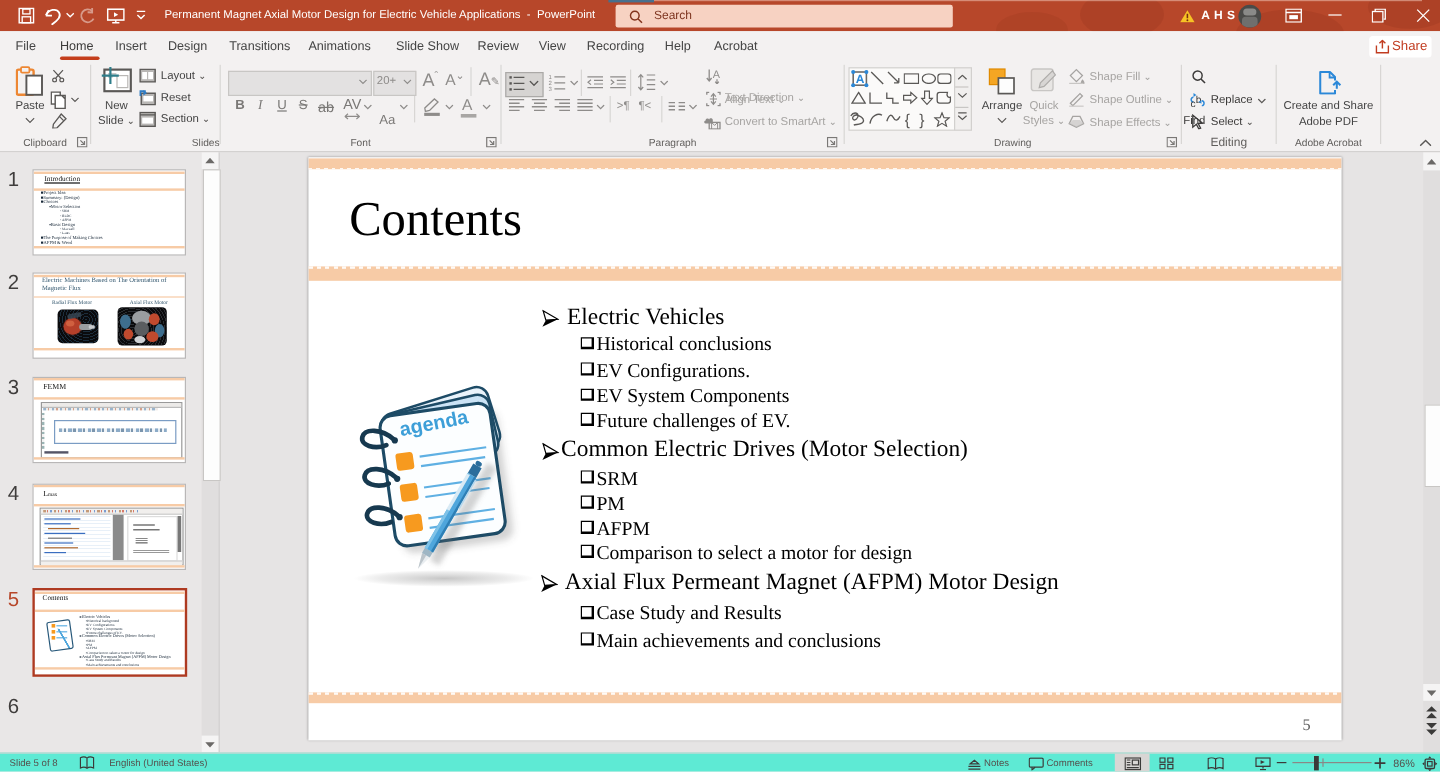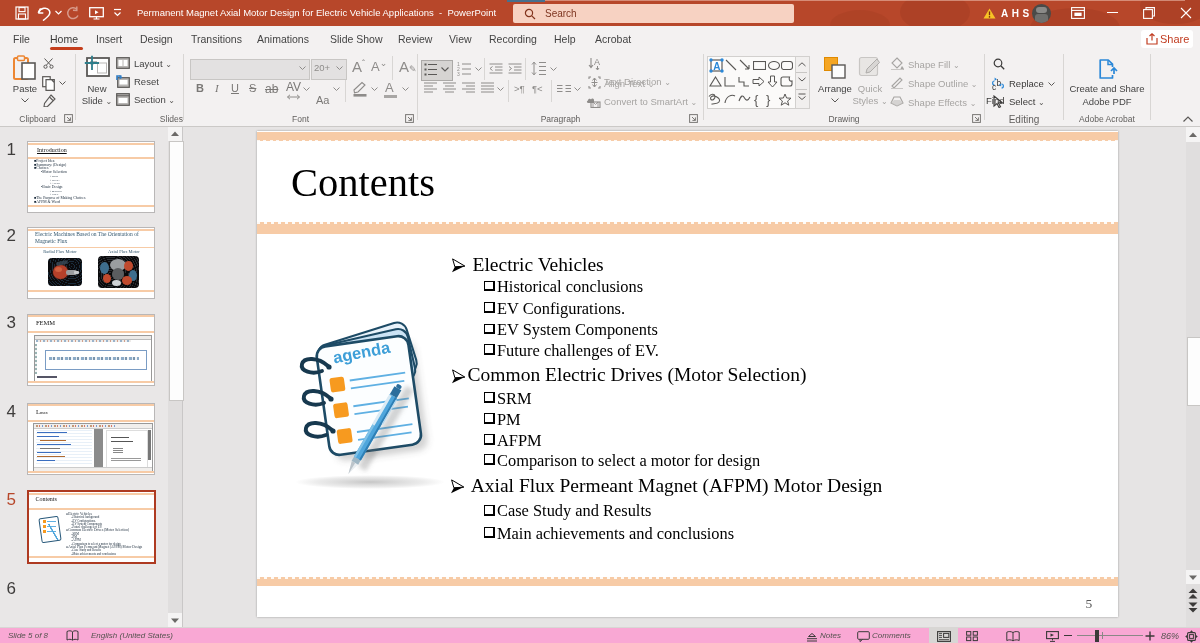--- a/index.html
+++ b/index.html
@@ -761,21 +761,21 @@
         <rect x="18" y="2" width="72" height="2" fill="#2E7FB5"></rect>
         <rect x="55" y="-4.6" width="34" height="3" fill="#E8F1F7" opacity="0.85"></rect>
         <rect x="90" y="-4" width="9" height="8" fill="#2C6E9C"></rect>
         <rect x="99" y="-2.8" width="4" height="5.6" rx="2" fill="#2C6E9C"></rect>
         <line x1="60" y1="4.6" x2="88" y2="4.6" stroke="#B9D8EC" stroke-width="1.4"></line>
       </g>
     </svg>
   </div>
 </div>
 
-<div class="abs" id="statusbar" style="left:0;top:627px;width:1200px;height:16px;background:#f9a8d4;border-top:1px solid #D8D6D4;font-size:8px;color:#55534F;font-style:italic;">
+<div class="abs" id="statusbar" style="left:0;top:627px;width:1200px;height:16px;background:#5eead4;border-top:1px solid #D8D6D4;font-size:8px;color:#55534F;">
   <div class="abs" style="left:8px;top:3px;">Slide 5 of 8</div>
   <svg class="abs" style="left:66px;top:2px" width="13" height="12" viewBox="0 0 13 12">
     <path d="M1 1.5 C3 0.5 5 0.5 6.5 1.8 C8 0.5 10 0.5 12 1.5 L12 10 C10 9 8 9 6.5 10.2 C5 9 3 9 1 10 Z" fill="none" stroke="#3b3a39" stroke-width="1"></path>
     <path d="M6.5 2 L6.5 10" stroke="#3b3a39" stroke-width="1"></path>
     <path d="M9.5 4.5 L11.5 2.5 M9.5 4.5 L9.5 7.5" stroke="#3b3a39" stroke-width="1" opacity="0"></path>
   </svg>
   <div class="abs" style="left:91px;top:3px;">English (United States)</div>
 
   <svg class="abs" style="left:806px;top:4px" width="12" height="10" viewBox="0 0 12 10">
     <path d="M1 9 L11 9 M1 6.7 L11 6.7" stroke="#3b3a39" stroke-width="1"></path>

